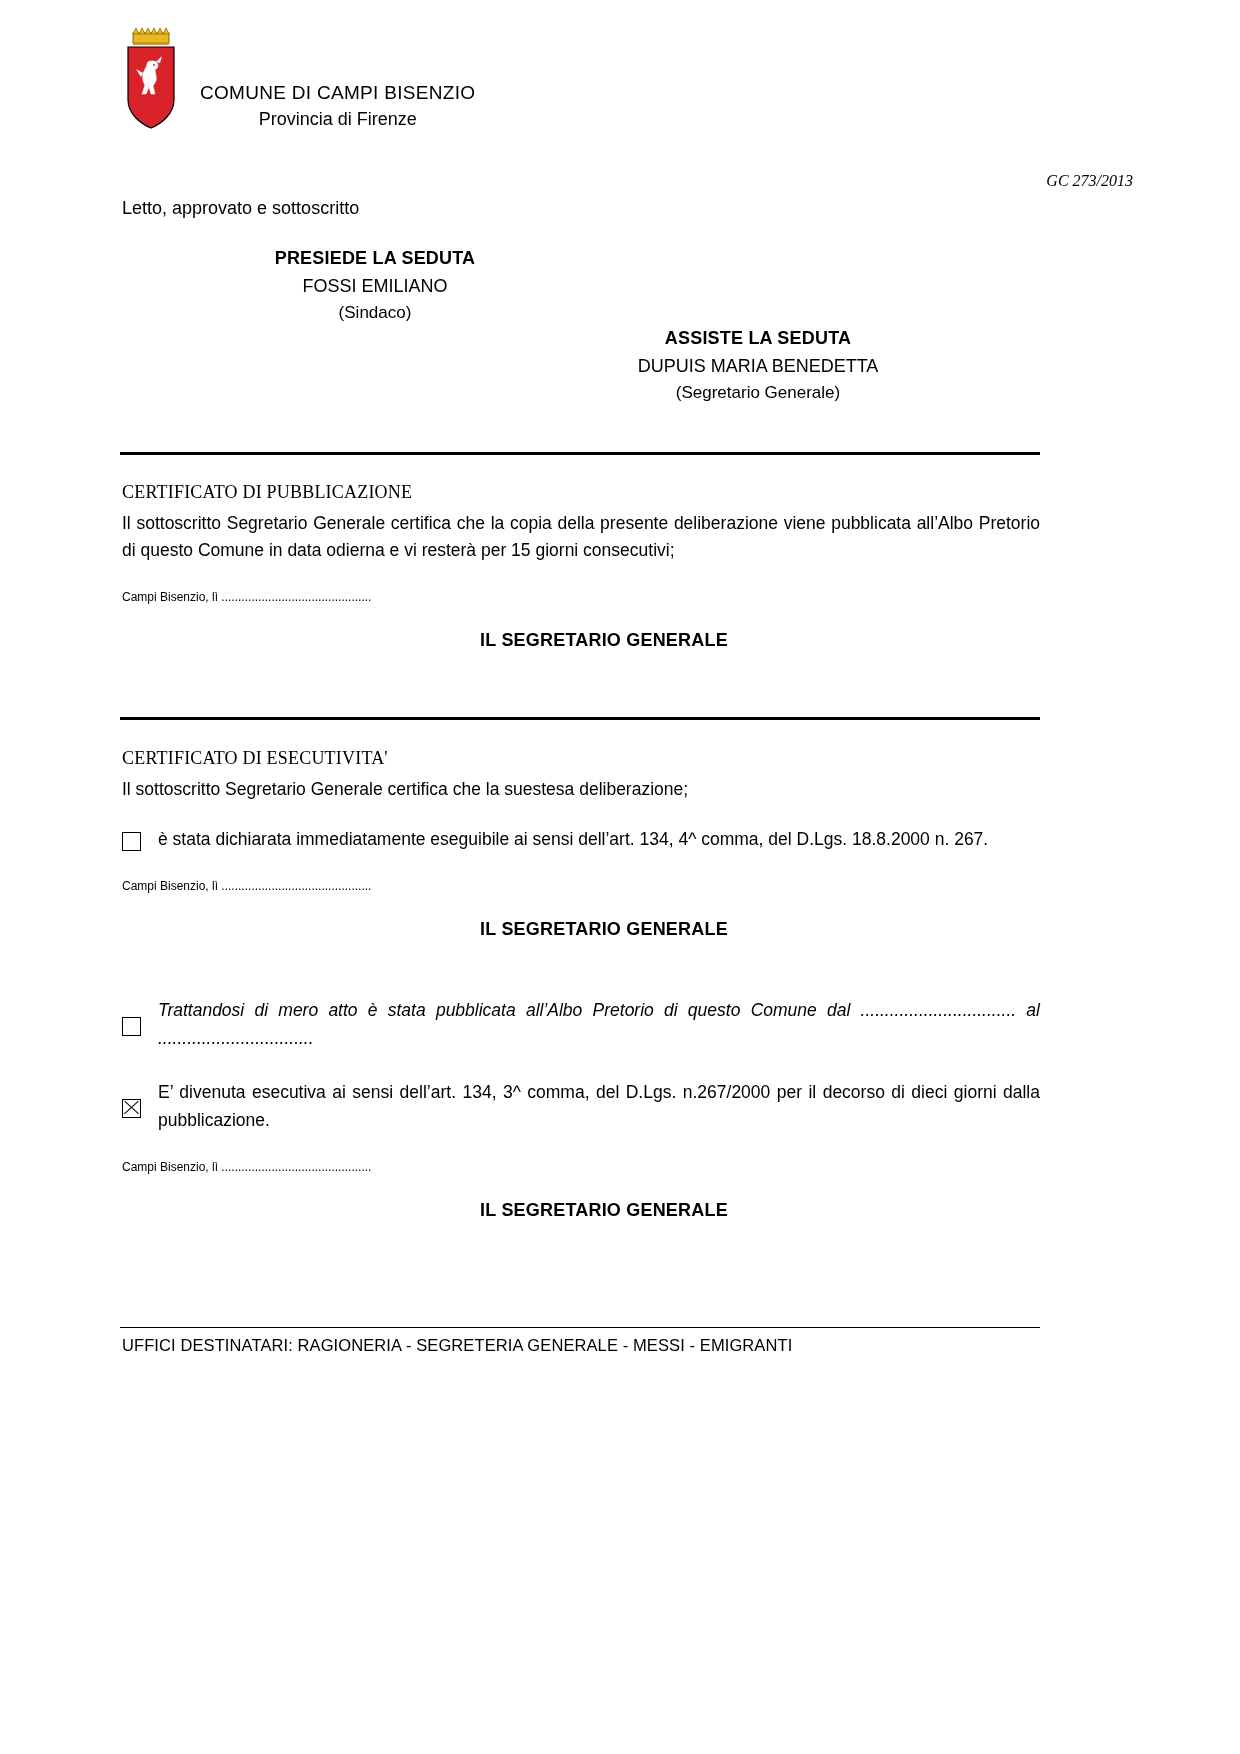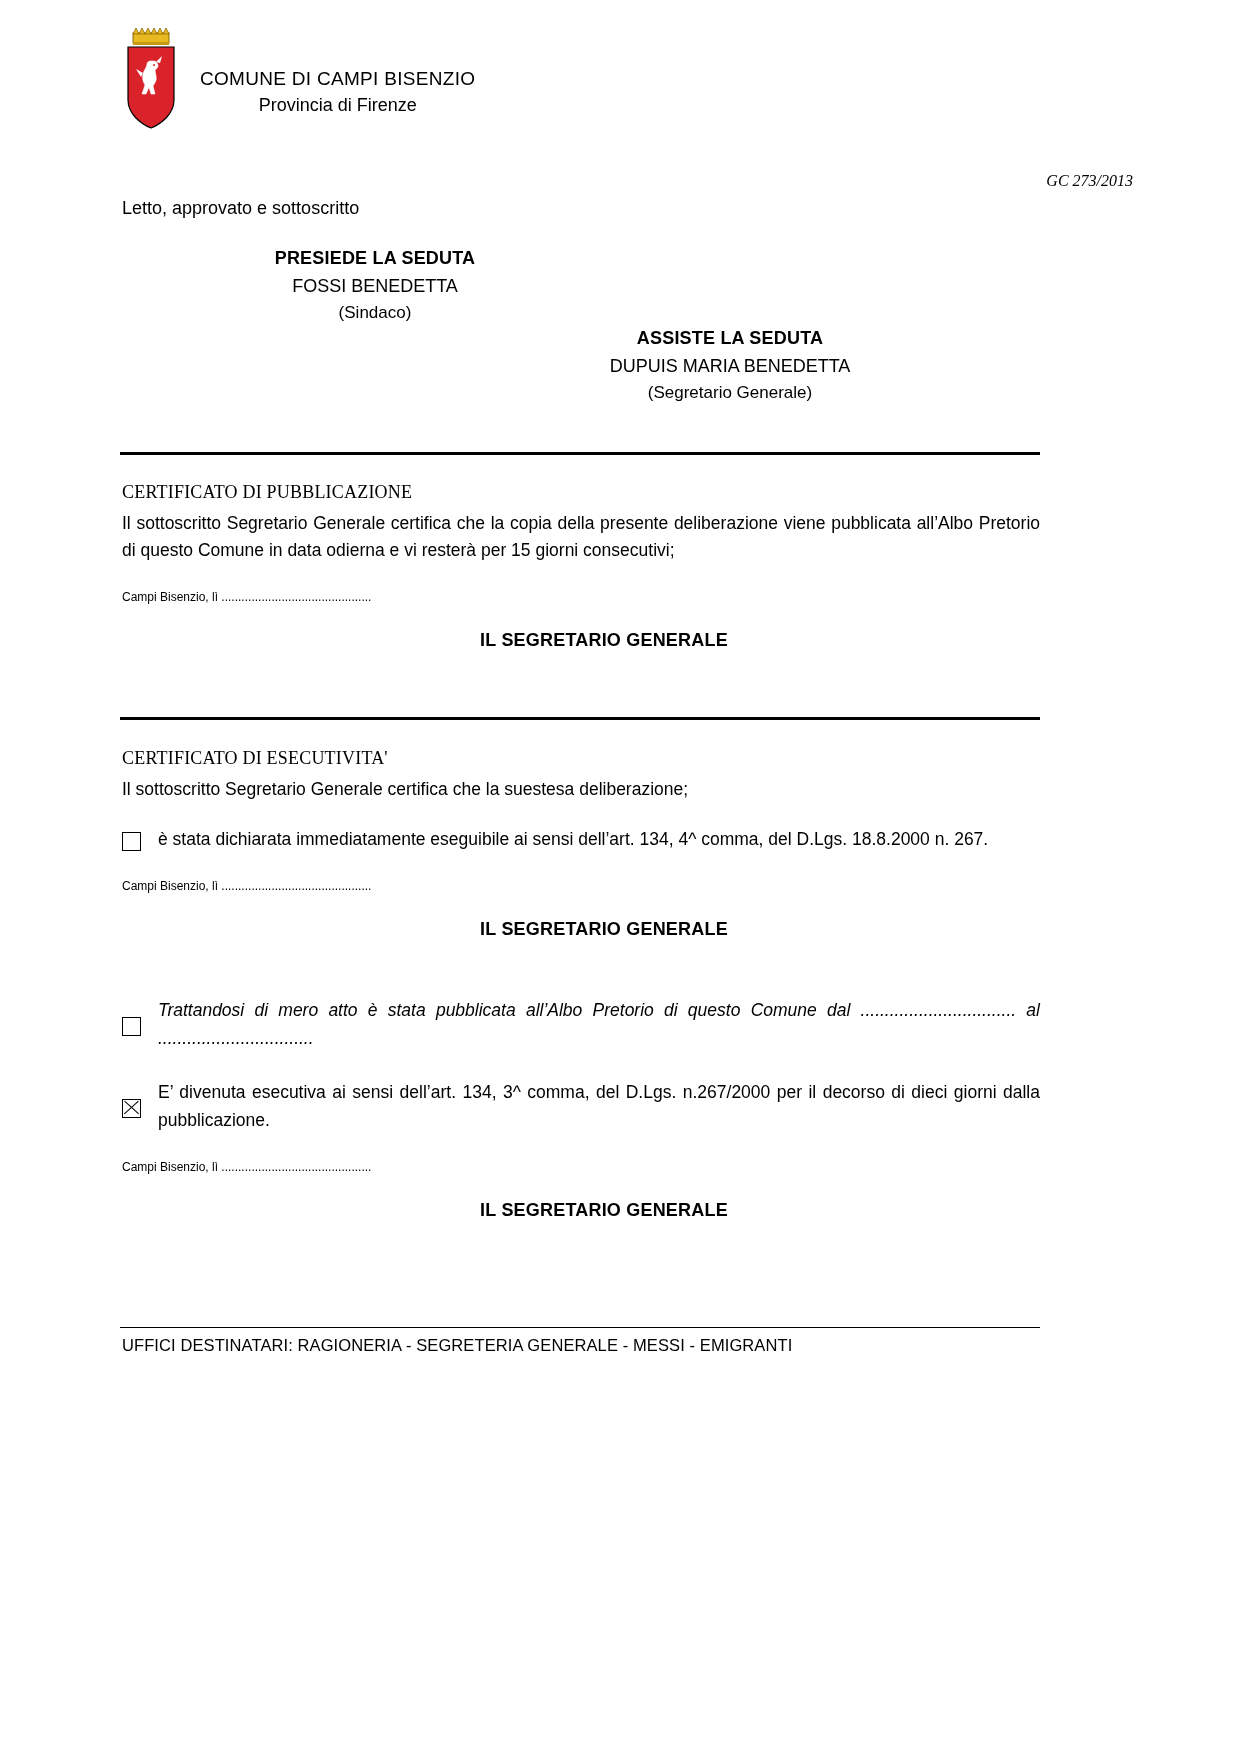--- a/index.html
+++ b/index.html
@@ -21,21 +21,21 @@
     box-sizing: border-box;
     padding: 0;
   }
 
   
   .header {
     position: absolute;
     top: 28px;
     left: 120px;
     display: flex;
-    align-items: flex-start;
+    align-items: flex-end;
   }
   .crest {
     width: 62px;
     height: 104px;
     position: relative;
     margin-right: 18px;
   }
   .crest svg { display: block; }
   .header-text {
     padding-top: 38px;
@@ -72,21 +72,21 @@
   .preside-block {
     position: absolute;
     top: 248px;
     left: 150px;
     width: 450px;
     text-align: center;
   }
   .assiste-block {
     position: absolute;
     top: 328px;
-    left: 460px;
+    left: 488px;
     width: 540px;
     text-align: center;
   }
   .role-title {
     font-size: 18px;
     font-weight: bold;
     letter-spacing: 0.2px;
     margin-bottom: 7px;
   }
   .role-name {
@@ -218,21 +218,21 @@
       <div class="provincia">Provincia di Firenze</div>
     </div>
   </div>
 
   <div class="gc-code">GC 273/2013</div>
 
   <div class="letto">Letto, approvato e sottoscritto</div>
 
   <div class="preside-block">
     <div class="role-title">PRESIEDE LA SEDUTA</div>
-    <div class="role-name">FOSSI BENEDETTA</div>
+    <div class="role-name">FOSSI EMILIANO</div>
     <div class="role-sub">(Sindaco)</div>
   </div>
 
   <div class="assiste-block">
     <div class="role-title">ASSISTE LA SEDUTA</div>
     <div class="role-name">DUPUIS MARIA BENEDETTA</div>
     <div class="role-sub">(Segretario Generale)</div>
   </div>
 
   <div class="hrule rule1"></div>

